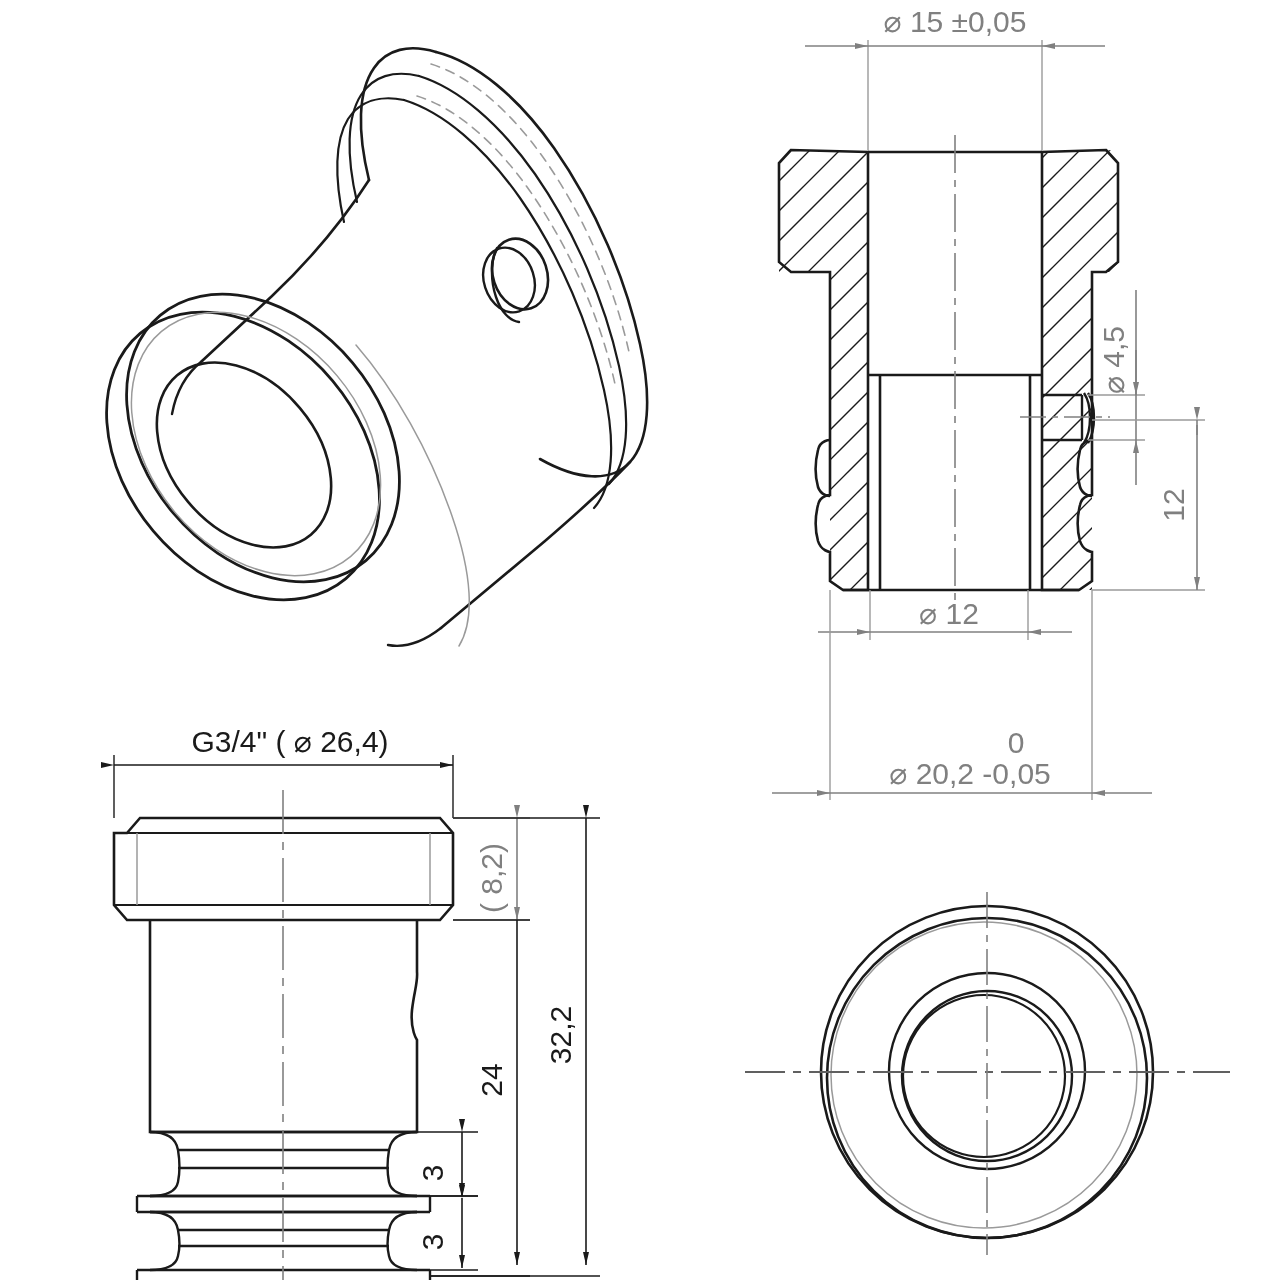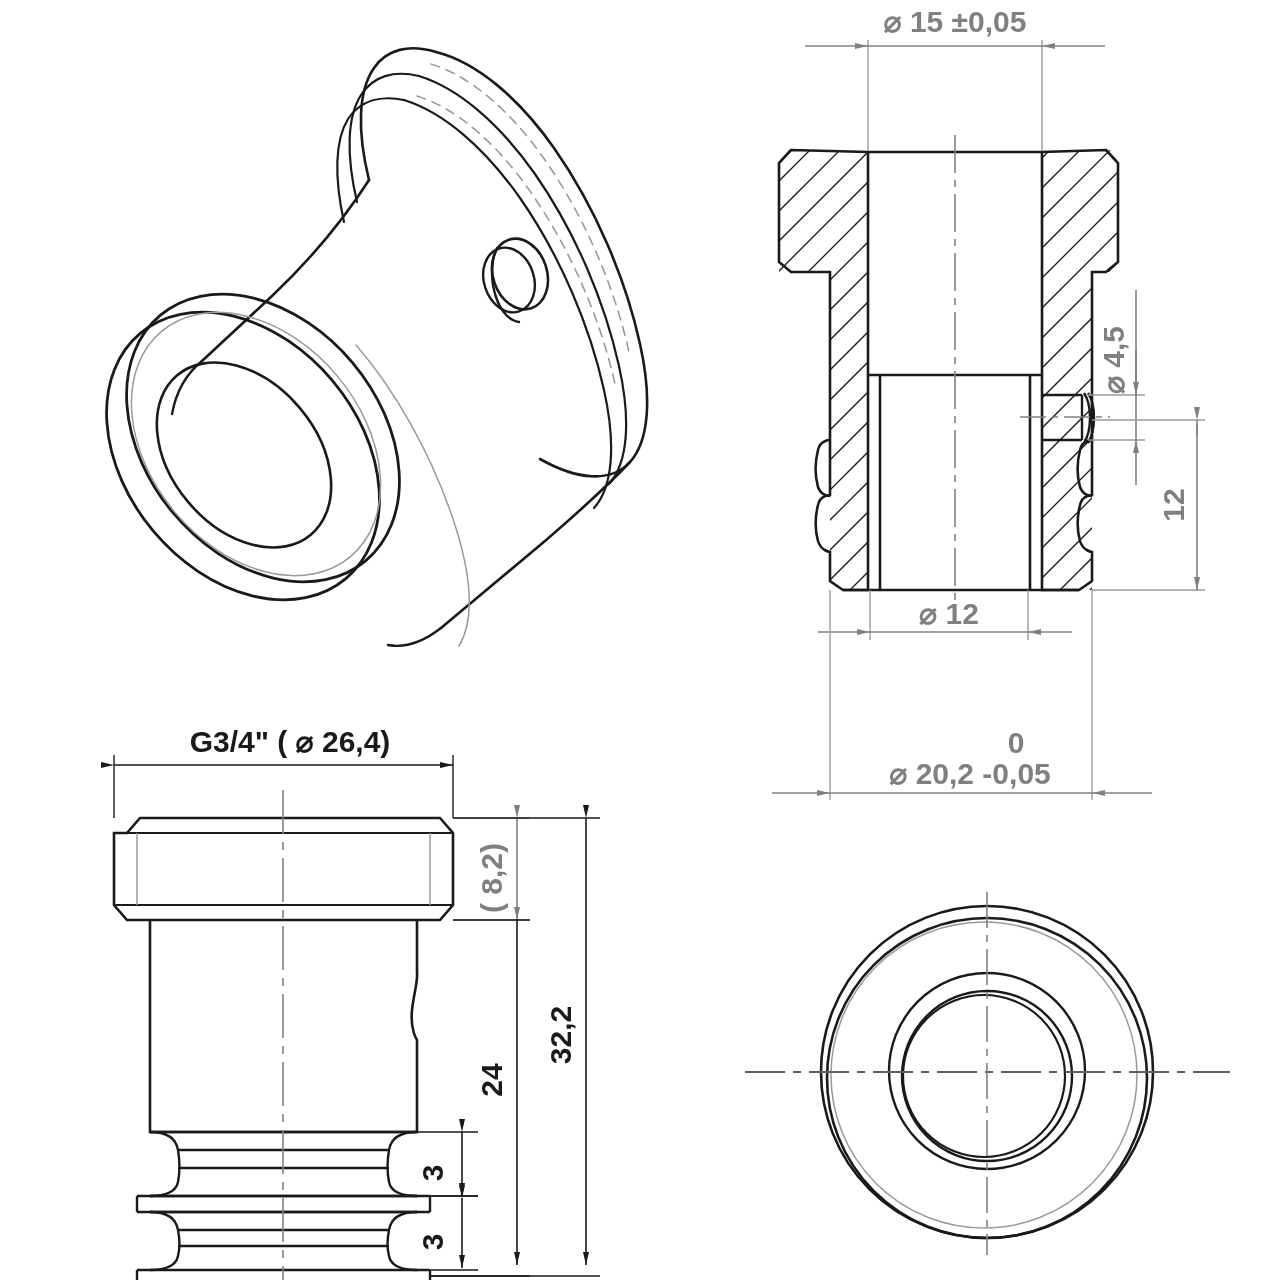--- a/index.html
+++ b/index.html
@@ -9,21 +9,20 @@
   }
   body {
     font-family: "Liberation Sans", sans-serif;
   }
   #sheet {
     position: relative;
     width: 1280px;
     height: 1280px;
     background: #8b5cf6;
     overflow: hidden;
-    font-weight: bold;
   }
   #sheet svg {
     display: block;
   }
   .dim-text-gray {
     font-family: "Liberation Sans", sans-serif;
     font-size: 30px;
     fill: #808080;
   }
   .dim-text-black {

